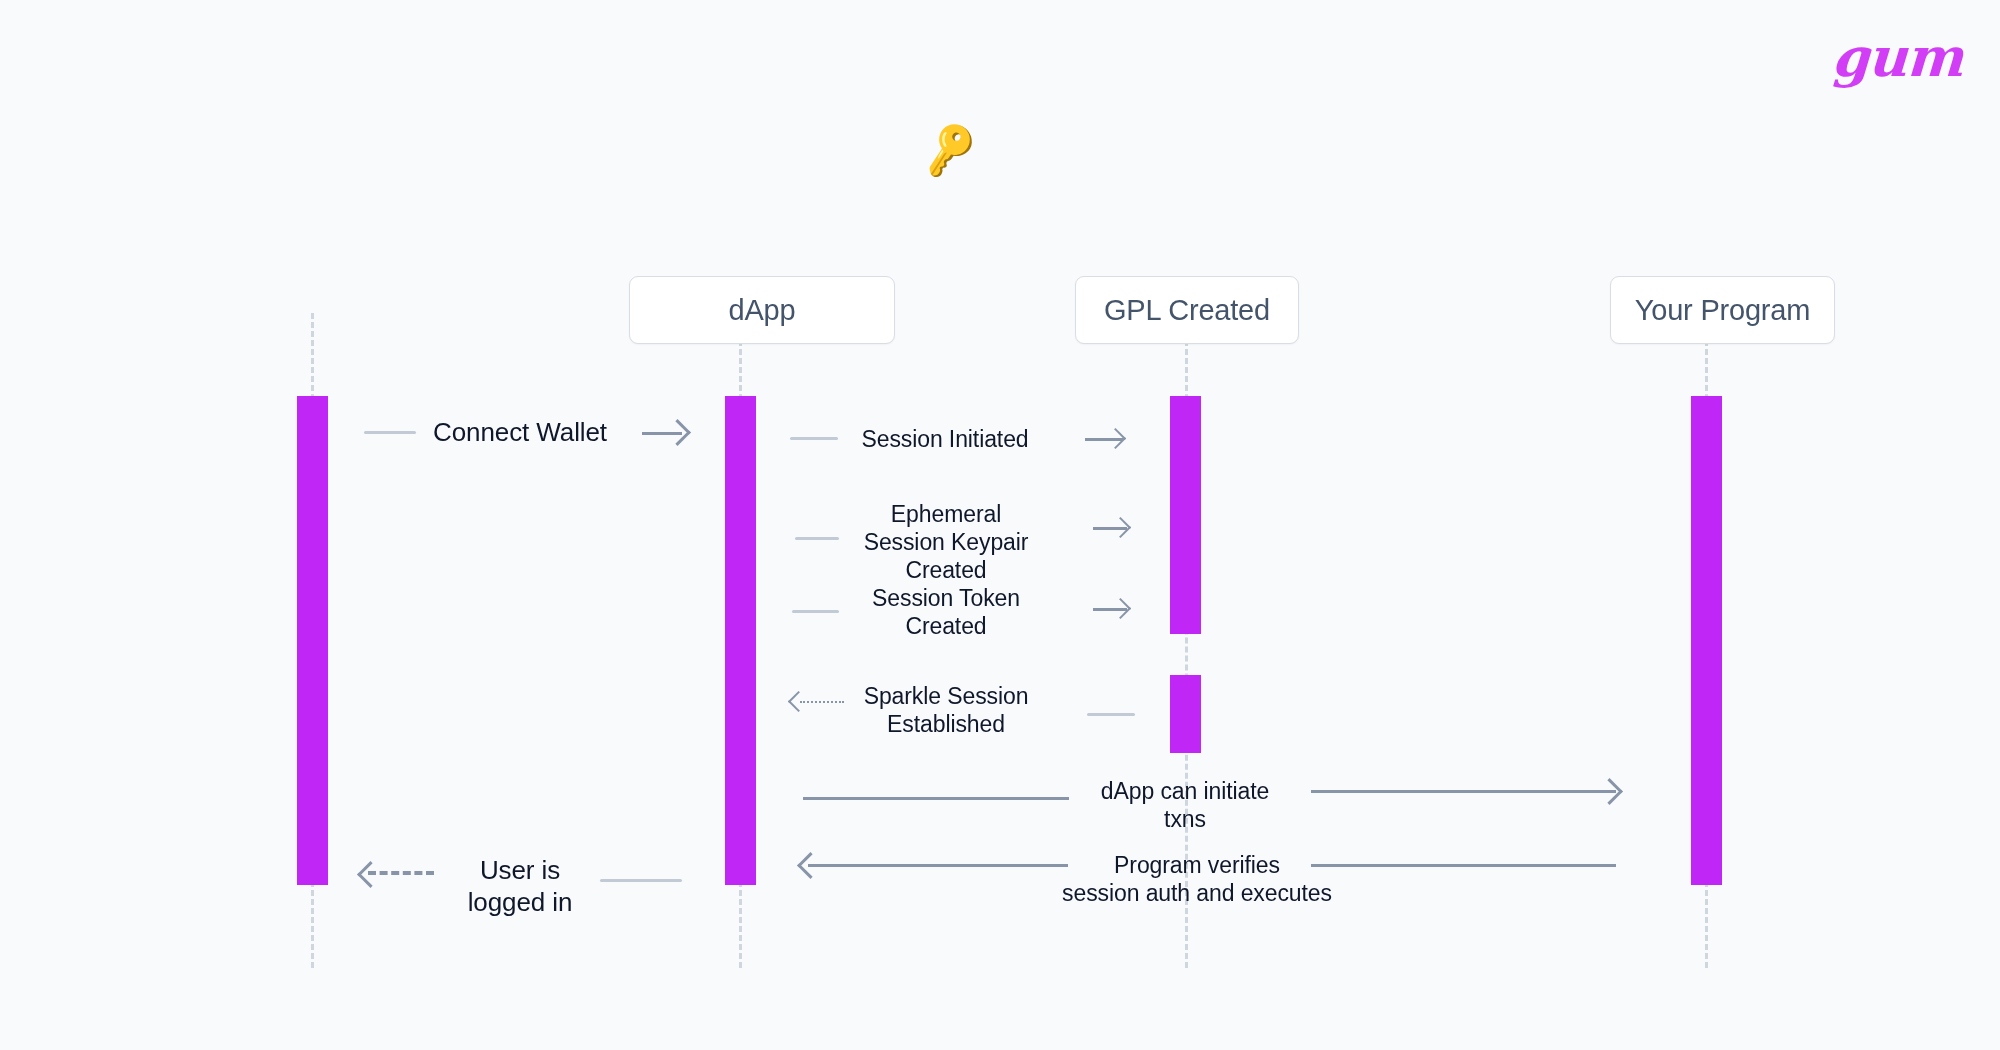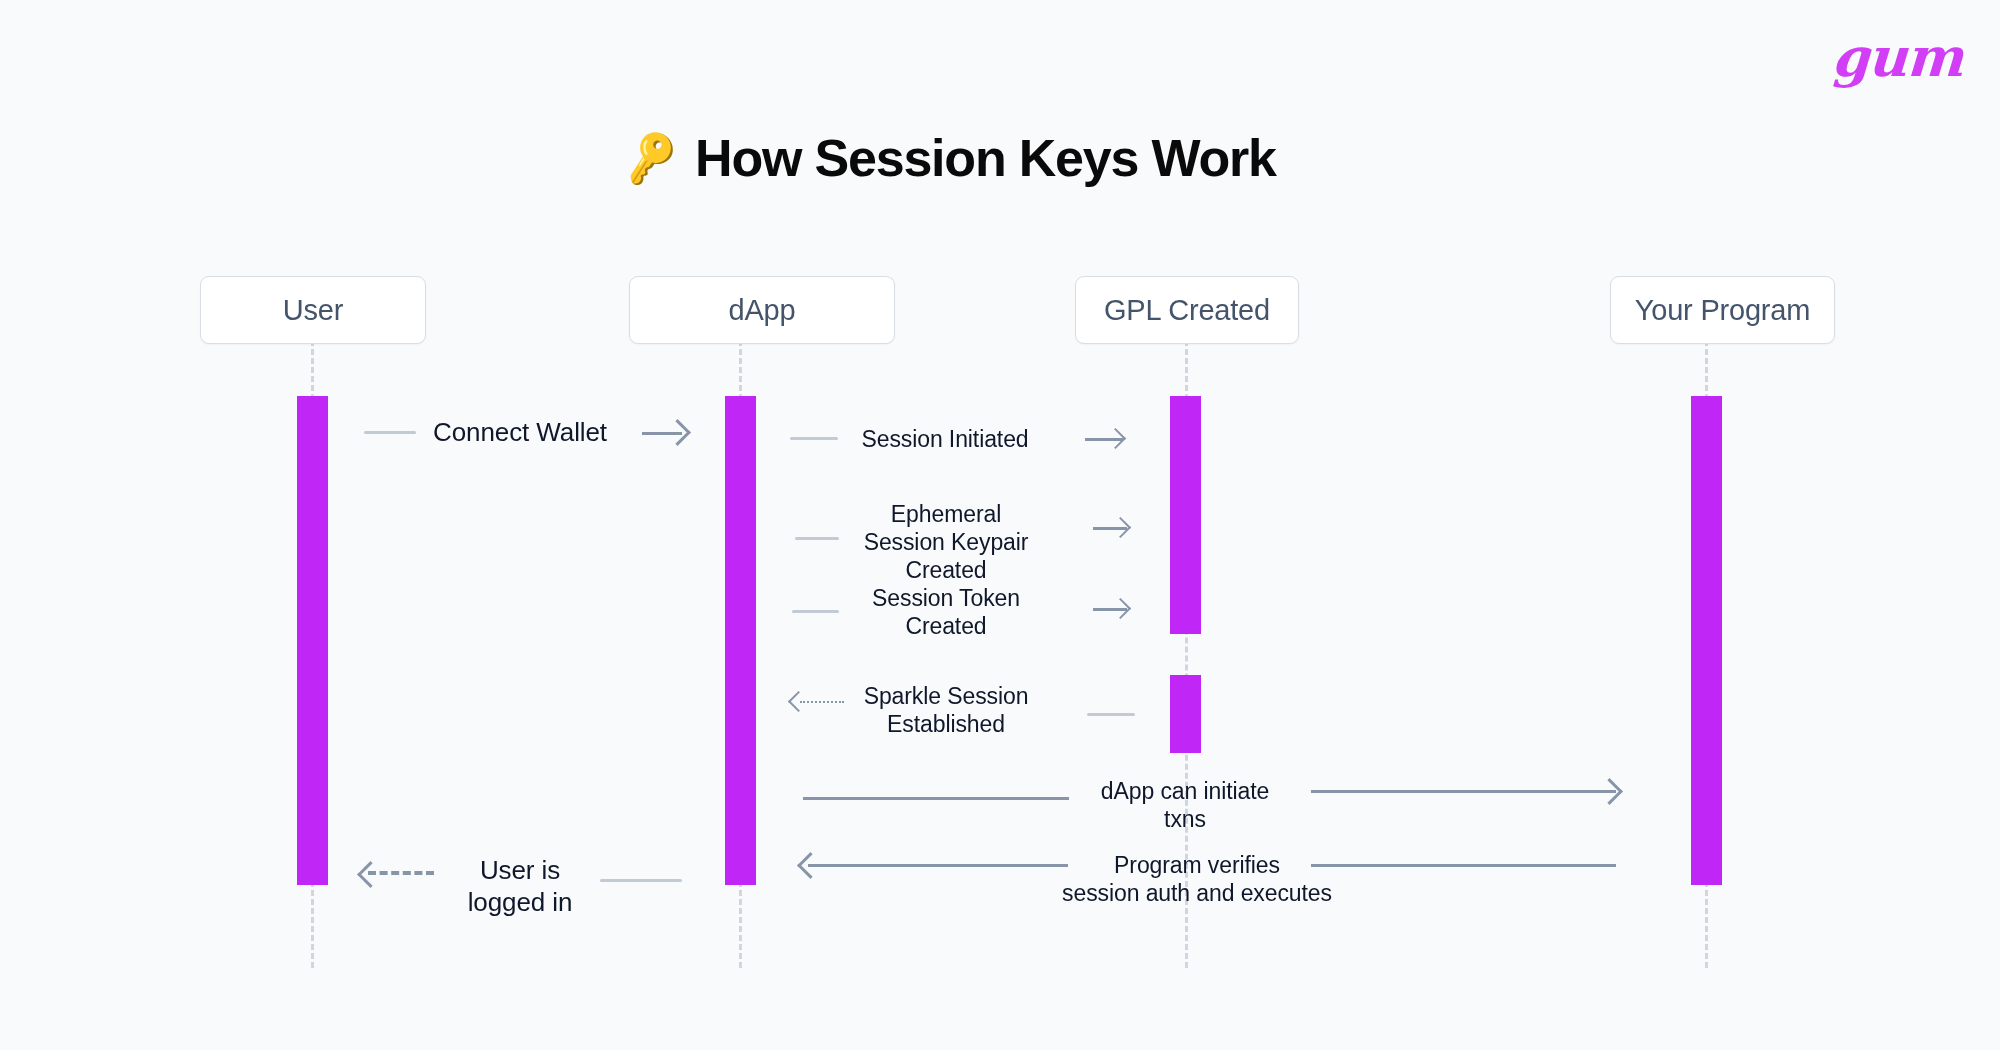--- a/index.html
+++ b/index.html
@@ -141,32 +141,28 @@
 </head>
 <body>
 
 <div id="stage">
 
   <div class="brand">gum</div>
 
   <div class="title-wrap">
     <span class="title-inner">
       <span class="title-emoji">🔑</span>
-      <span class="title-text">How Session Keys Work</span>
     </span>
   </div>
 
   <div class="lifeline" style="left:311px; top:313px; height:655px;"></div>
   <div class="lifeline" style="left:739px; top:313px; height:655px;"></div>
   <div class="lifeline" style="left:1185px; top:313px; height:655px;"></div>
   <div class="lifeline" style="left:1705px; top:313px; height:655px;"></div>
 
-  <div class="actor-box" style="left:200px; top:276px; width:226px;">
-    <span>User</span>
-  </div>
 
   <div class="actor-box" style="left:629px; top:276px; width:266px;">
     <span>dApp</span>
   </div>
 
   <div class="actor-box" style="left:1075px; top:276px; width:224px;">
     <span>GPL Created</span>
   </div>
 
   <div class="actor-box" style="left:1610px; top:276px; width:225px;">

